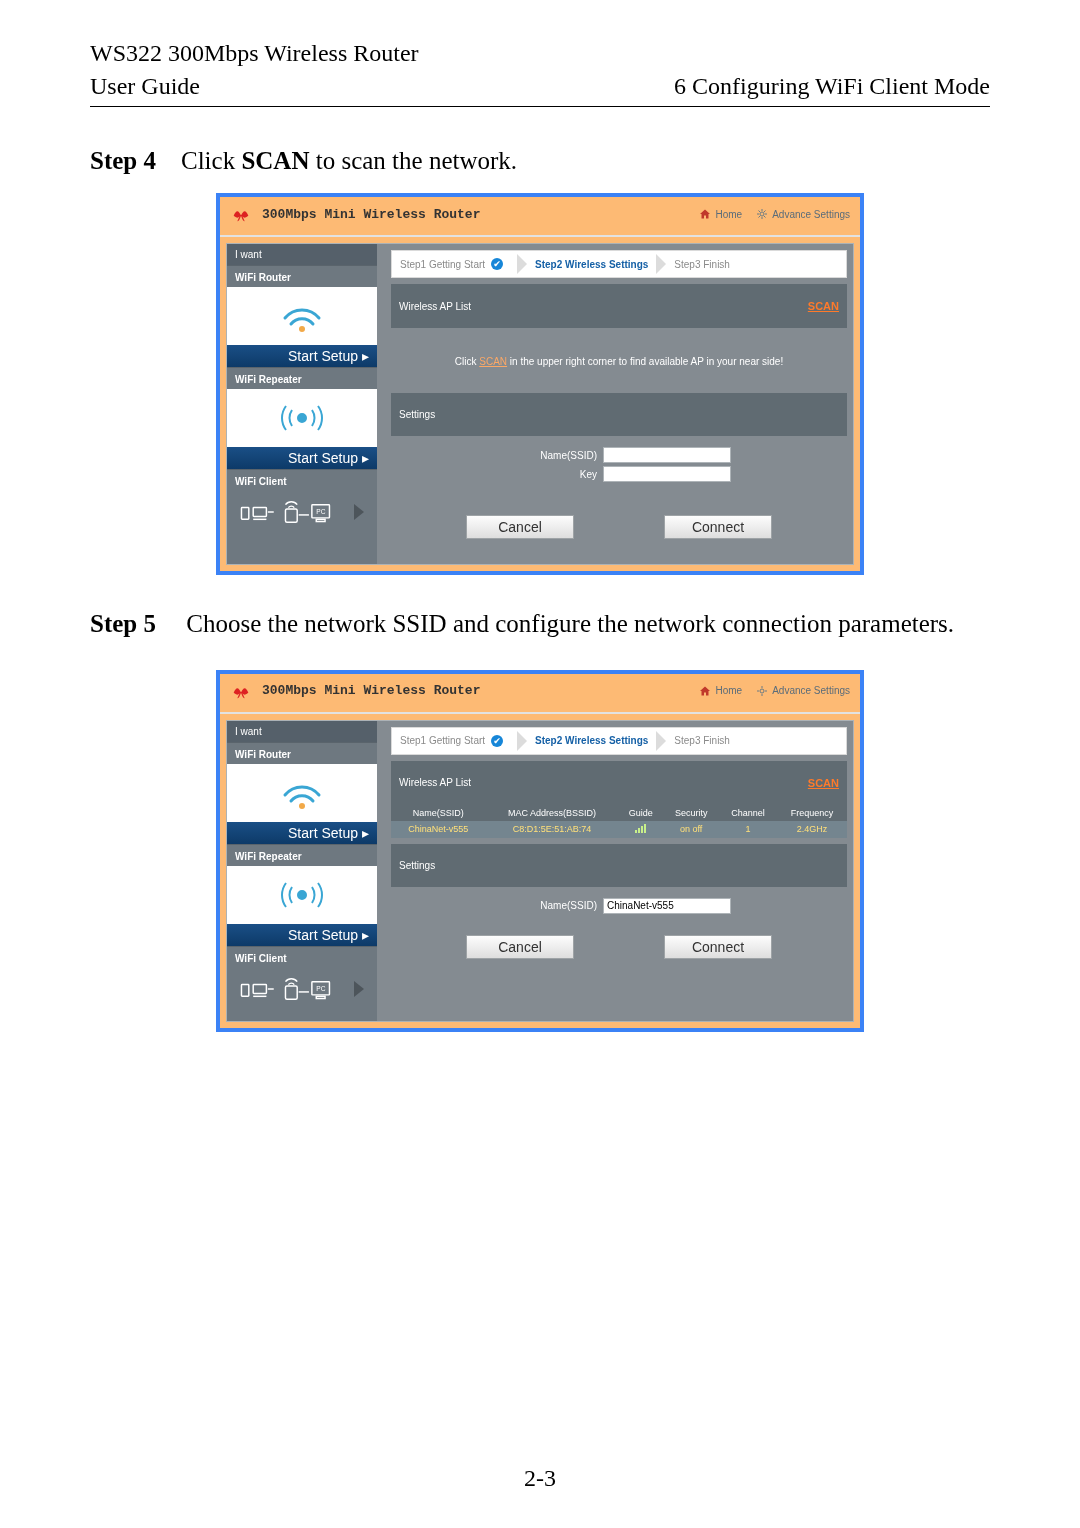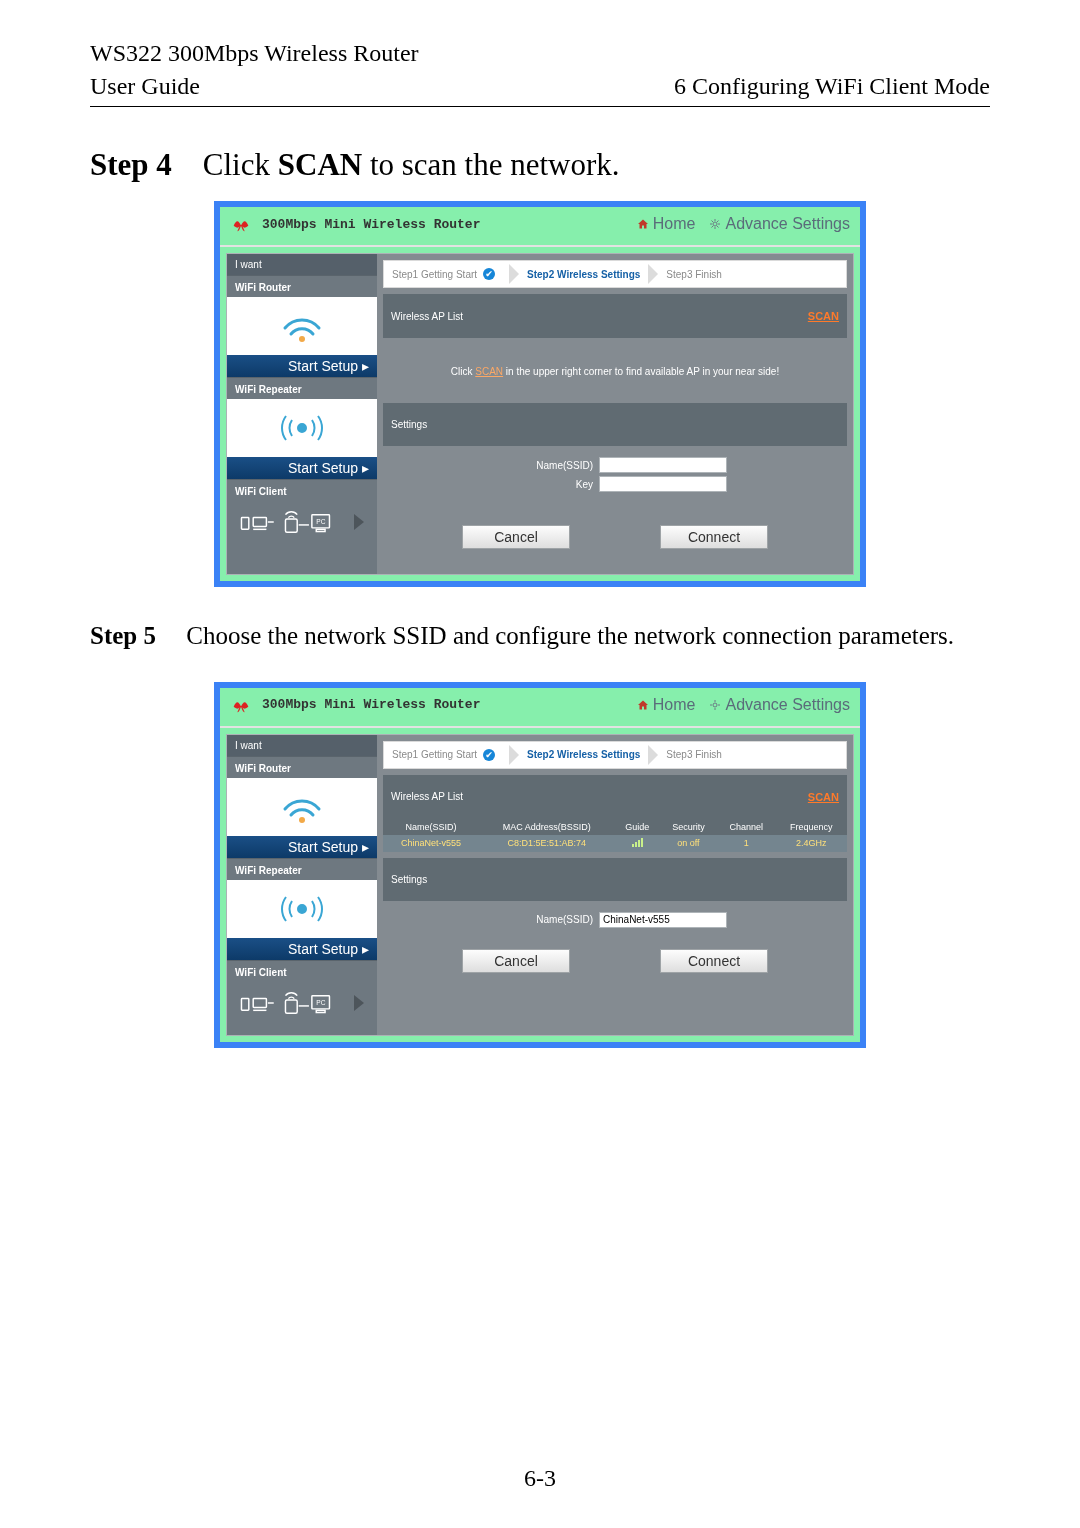--- a/index.html
+++ b/index.html
@@ -20,35 +20,35 @@
   }
   .hdr-row {
     display: flex;
     justify-content: space-between;
     font-size: 24px;
     border-bottom: 1.5px solid #000;
     padding-bottom: 6px;
     margin-bottom: 40px;
   }
   .step-line {
-    font-size: 31px;
+    font-size: 25px;
     margin: 20px 0 18px 0;
   }
   .step-line b { font-weight: bold; }
   .step-body {
     font-size: 25px;
     line-height: 1.55;
     margin: 18px 0 26px 0;
   }
   .step-body .label { font-weight: bold; display:inline-block; width:90px;}
   .router-shot {
     width: 640px;
     margin: 0 auto 30px auto;
-    border: 6px solid #3b82f6;
-    background: #86efac;
+    border: 4px solid #3b82f6;
+    background: #fdba74;
     font-family: Arial, sans-serif;
     font-size: 10px;
     color: #555;
   }
   .rs-titlebar {
     display: flex;
     align-items: center;
     padding: 6px 10px 10px 10px;
     border-bottom: 2px solid #e2e2e2;
   }
@@ -59,21 +59,21 @@
   }
   .rs-title {
     font-family: "Courier New", monospace;
     font-weight: bold;
     color: #333;
     font-size: 13px;
     flex: 0 0 auto;
   }
   .rs-flex-spacer { flex: 1; }
   .rs-toplink {
-    font-size: 16px;
+    font-size: 10px;
     color: #5a6c7a;
     margin-left: 14px;
     display:flex;
     align-items:center;
     gap:4px;
   }
   .rs-body {
     display: flex;
     background: #848b91;
     margin: 6px 6px 6px 6px;
@@ -120,20 +120,21 @@
     background:#6e7880;
     display:flex;
     align-items:center;
     justify-content:center;
     color:#fff;
   }
   .rs-main {
     flex:1;
     background:#848b91;
     position:relative;
+    margin-left:8px;
   }
   .breadcrumb {
     background:#fff;
     margin:6px 6px 0 6px;
     padding:4px 8px;
     display:flex;
     align-items:center;
     font-size:10px;
     color:#8a8a8a;
     border:1px solid #dadada;
@@ -568,13 +569,13 @@
         <div class="btn-row" style="padding-top:14px;">
           <div class="ui-btn">Cancel</div>
           <div class="ui-btn">Connect</div>
         </div>
       </div>
     </div>
   </div>
 
 </div>
 
-<div class="footer-pg">6-3</div>
+<div class="footer-pg">2-3</div>
 
 </body></html>

